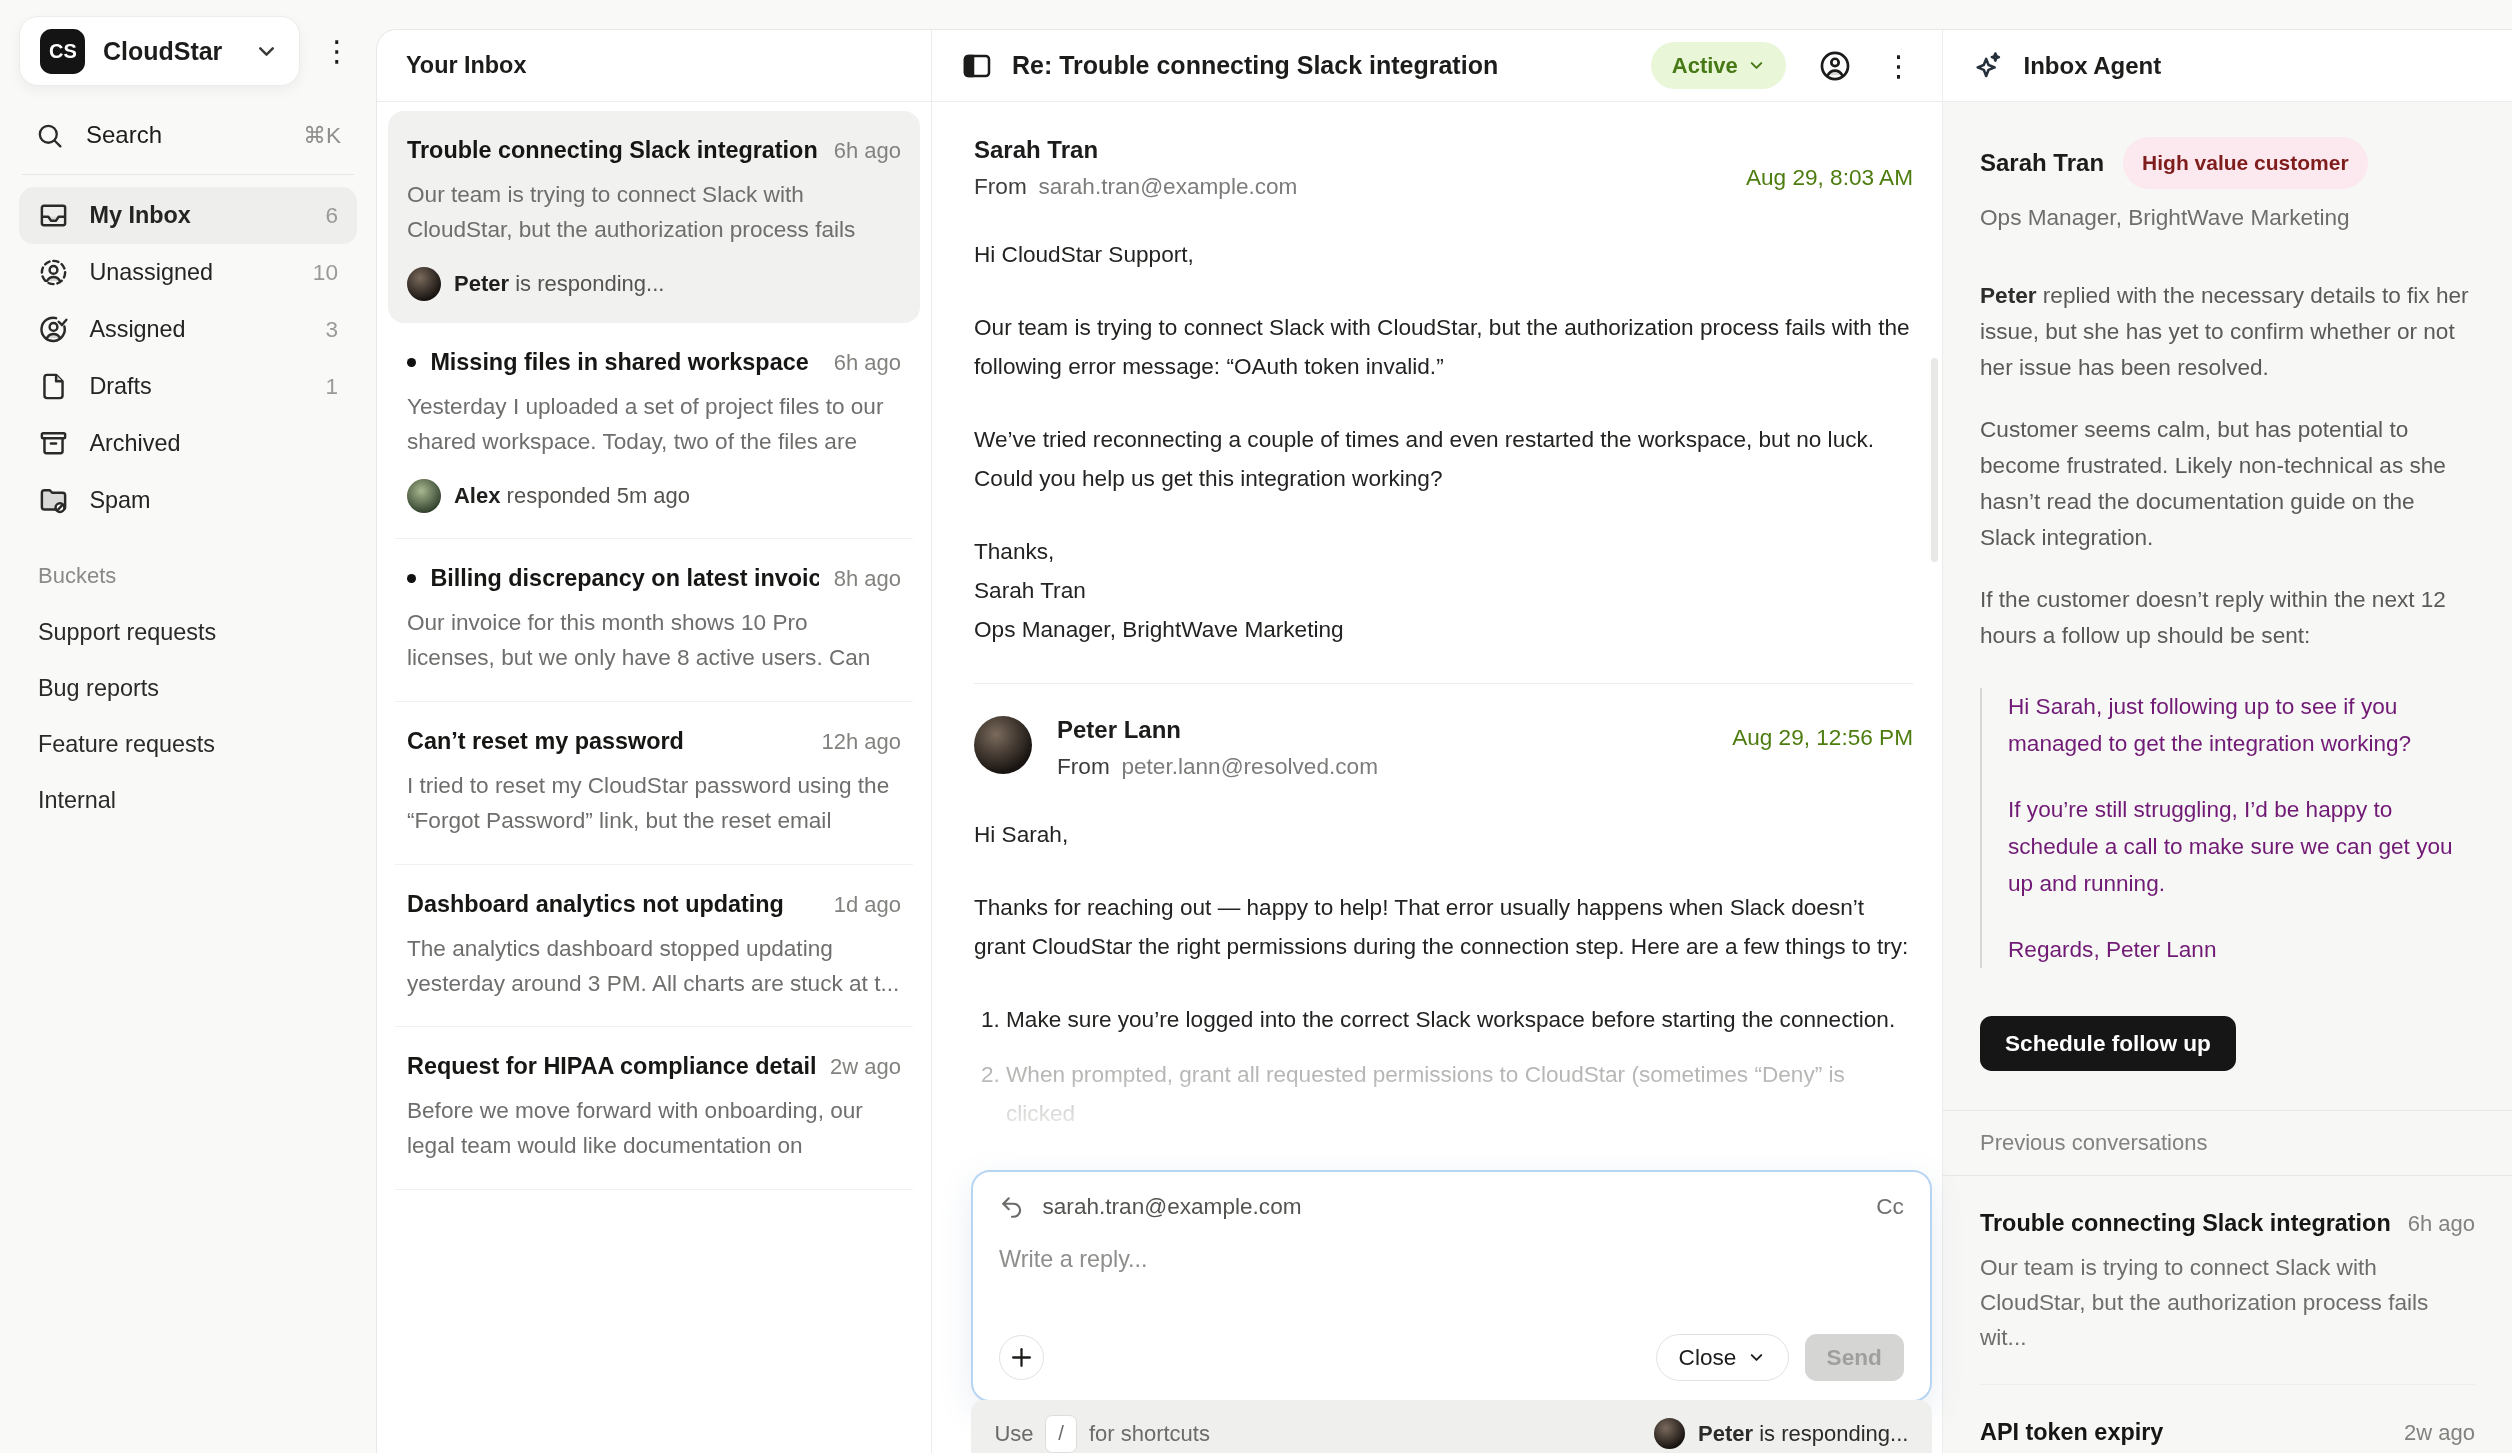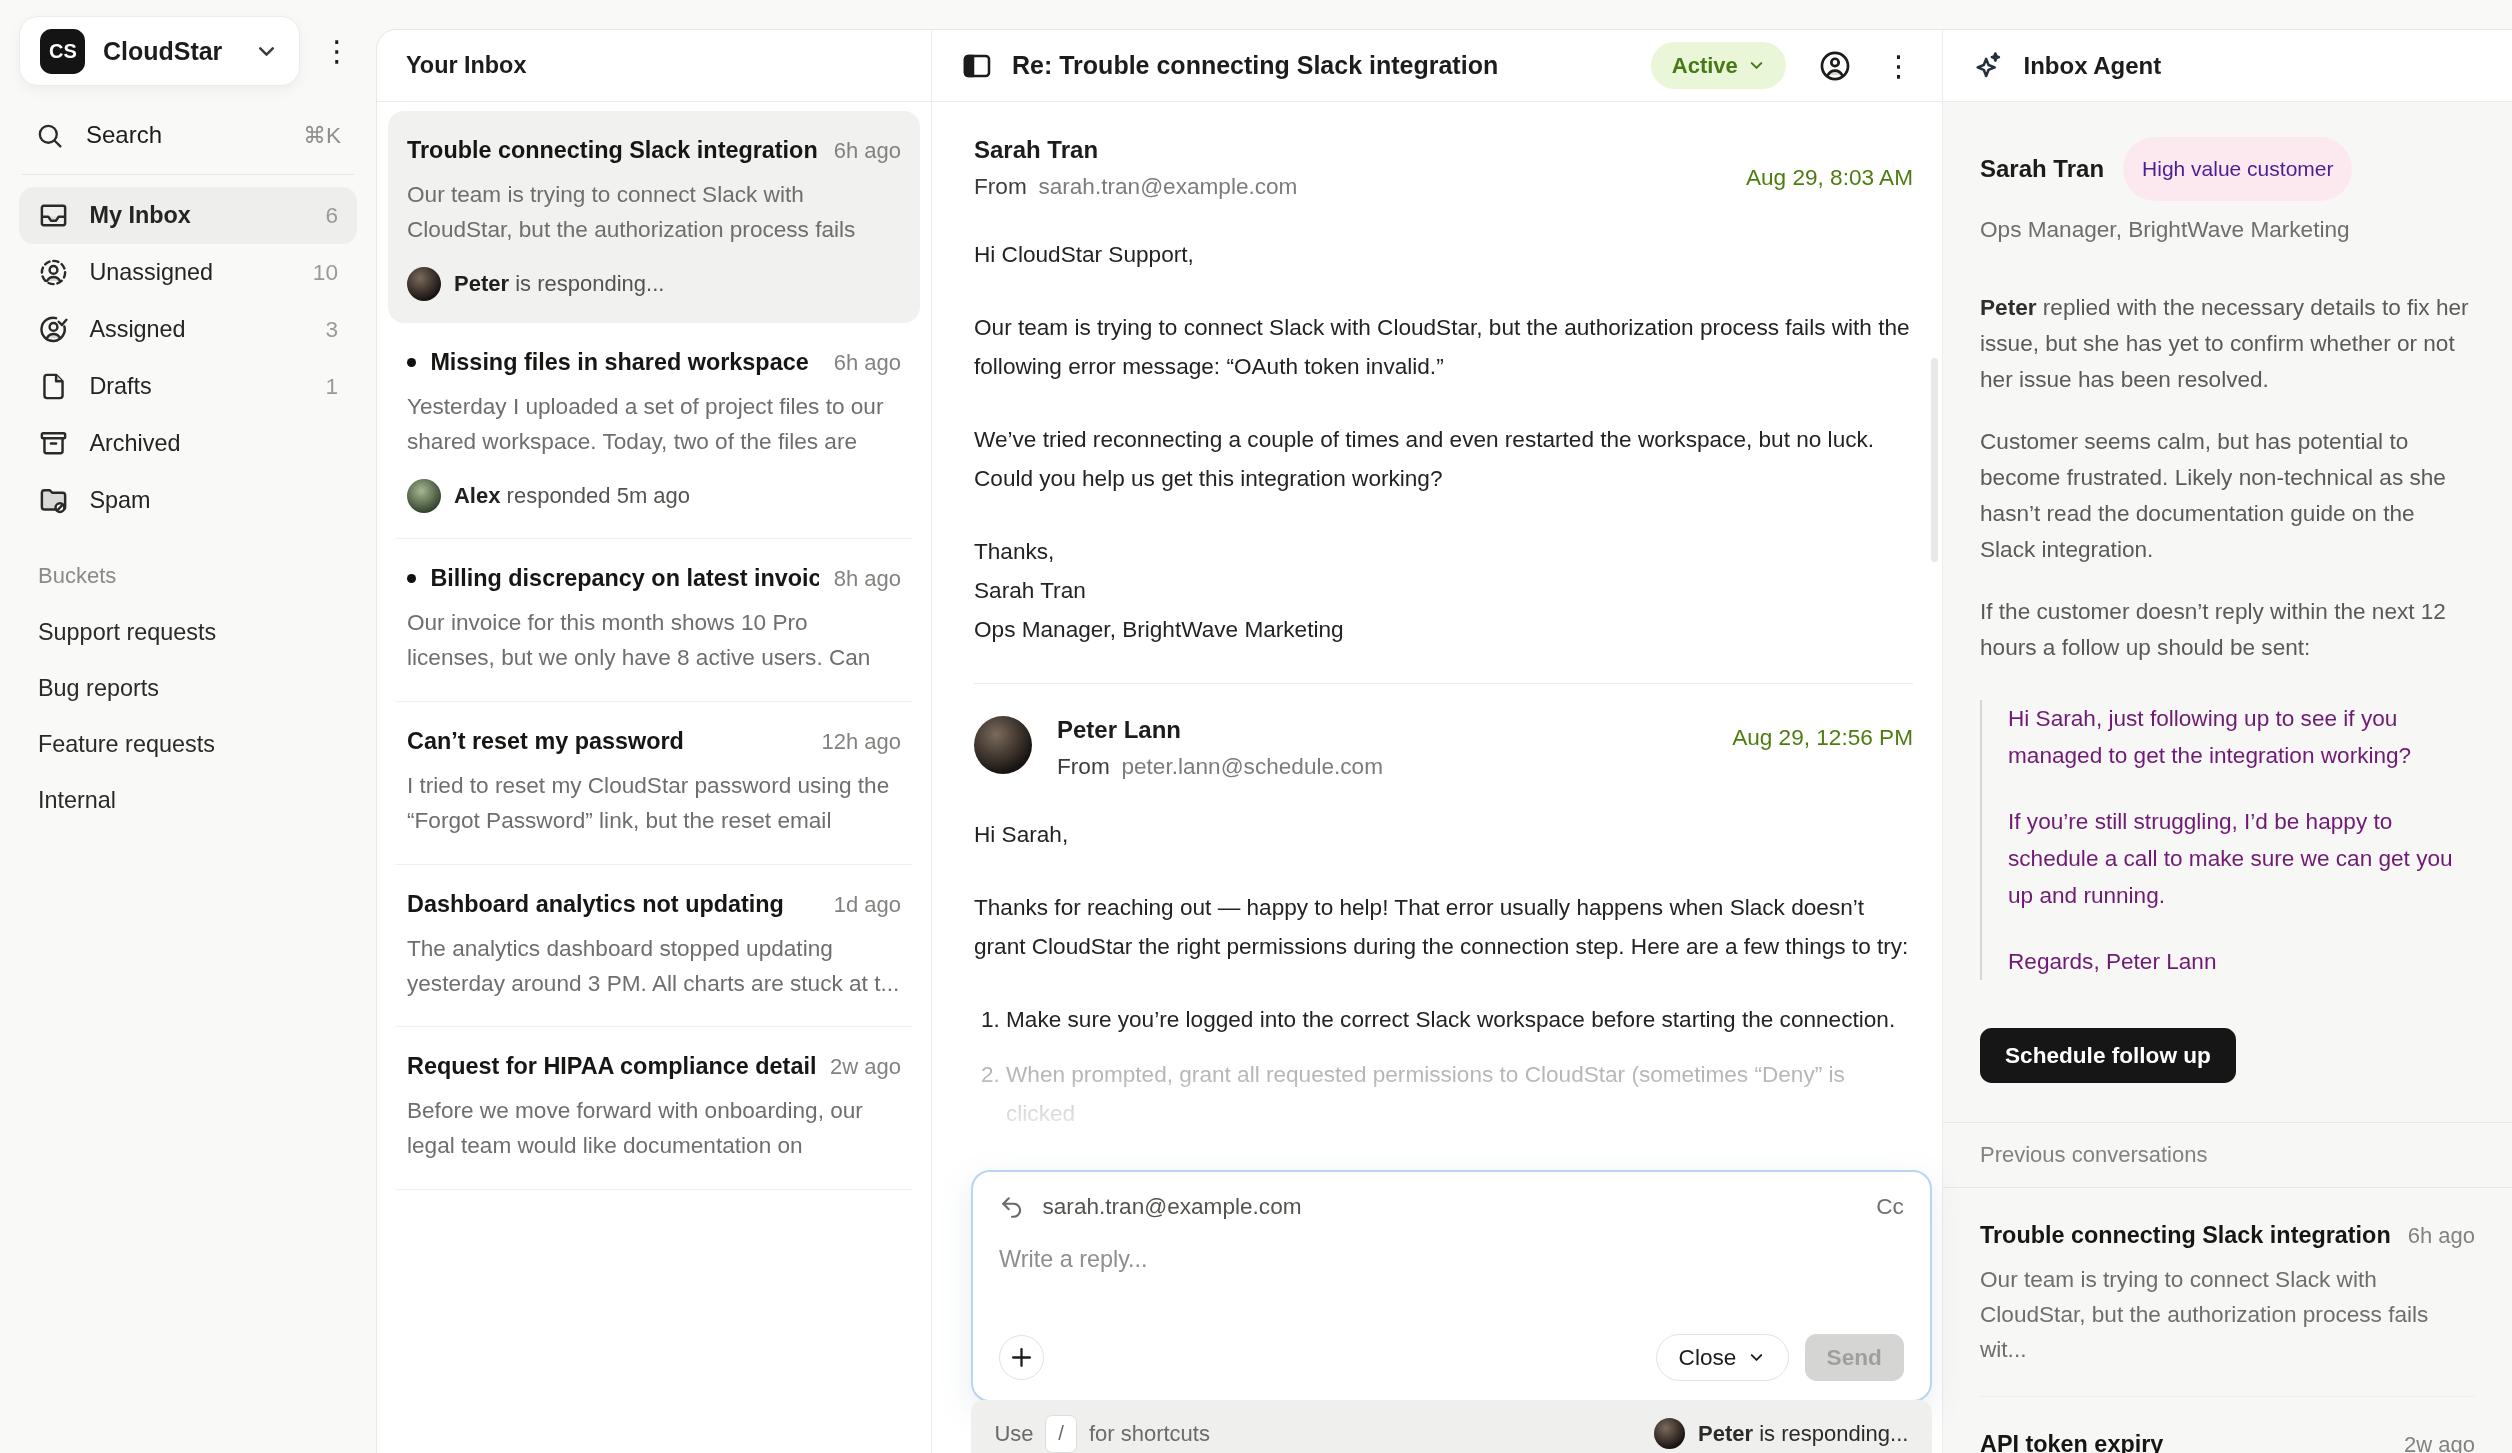--- a/index.html
+++ b/index.html
@@ -104,22 +104,22 @@
   .typing { margin-left:auto; display:flex; align-items:center; gap:13px; color:#2c2b29; }
   .typing b { font-weight:700; }
 
   
   .col-agent { flex:1; display:flex; flex-direction:column; background:#f7f7f5; }
   .agent-header { background:#fff; gap:17.5px; }
   .agent-title { font-size:24px; font-weight:600; }
   .agent-body { flex:1; overflow:hidden; padding:35px 37px 0; }
   .cust-row { display:flex; align-items:center; gap:19px; }
   .cust-name { font-size:24px; font-weight:700; }
-  .badge { background:#fce9f0; color:#4c1d95; font-size:21px; font-weight:400;
-           padding:20px 19px; border-radius:730px; }
+  .badge { background:#fce9f0; color:#7f1d1d; font-size:21px; font-weight:700;
+           padding:14px 19px; border-radius:730px; }
   .cust-role { margin-top:16px; color:#6e6e6c; font-size:22.6px; }
   .agent-text { margin-top:47px; font-size:22.6px; line-height:36px; color:#59595
 7; }
   .agent-text p { margin-bottom:26px; color:#5a5a58; }
   .agent-text b { color:#2e2e2c; font-weight:700; }
   .quote { border-left:2.2px solid #d6d6d4; padding-left:26px; margin-top:34px; }
   .quote p { margin-bottom:29px; font-size:22.6px; line-height:37px; color:#701a75; }
   .action-btn { display:inline-block; margin-top:19px; background:#161616; color:#fff;
                 font-size:22.6px; font-weight:600; padding:14.6px 25px; border-radius:11.7px; cursor:pointer; }
   .prev-label { margin:39px -37px 0; padding:19px 37px; border-top:0.7px solid #e7e7e5;
@@ -360,21 +360,21 @@
 
         <div class="msg-divider"></div>
 
         <div class="msg msg2">
           <div class="msg-head">
             <span class="avatar av-peter" style="width:58px;height:58px;margin-right:25px;"></span>
             <div class="msg-info">
               <div class="sender">Peter Lann</div>
               <div class="from-row">
                 <span class="from-label">From</span>
-                <span class="from-email">peter.lann@schedule.com</span>
+                <span class="from-email">peter.lann@resolved.com</span>
               </div>
             </div>
             <span class="msg-date">Aug 29, 12:56 PM</span>
           </div>
           <div class="msg-body">
             <p>Hi Sarah,</p>
             <p>Thanks for reaching out — happy to help! That error usually happens when Slack doesn’t grant CloudStar the right permissions during the connection step. Here are a few things to try:</p>
             <ol class="steps">
               <li>Make sure you’re logged into the correct Slack workspace before starting the connection.</li>
               <li class="faded">When prompted, grant all requested permissions to CloudStar (sometimes “Deny” is clicked</li>

